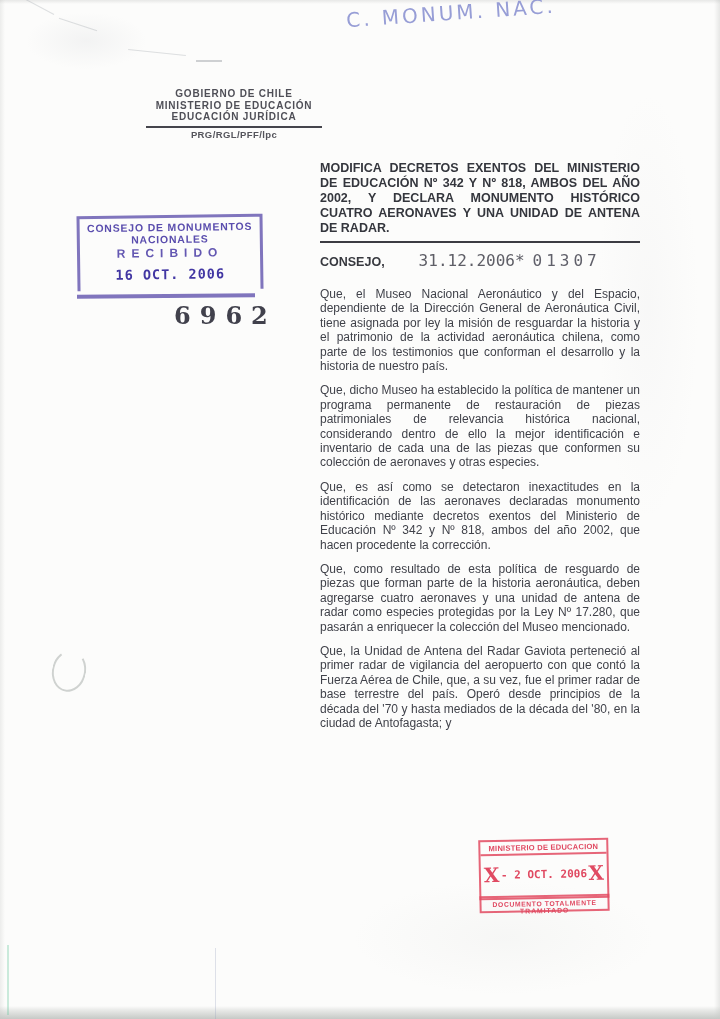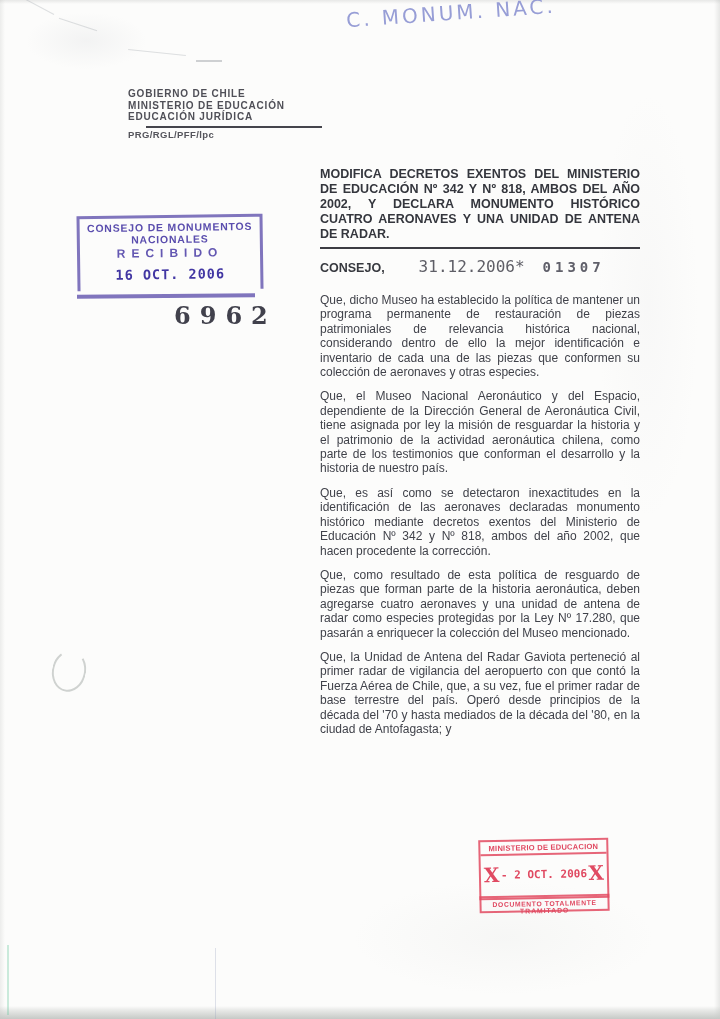--- a/index.html
+++ b/index.html
@@ -26,43 +26,43 @@
   .punch-mark{position:absolute;left:52px;top:650px;width:30px;height:38px;border:2.5px solid rgba(192,197,194,0.75);border-radius:50%;border-top-color:transparent;transform:rotate(12deg);}
   .faint-vline{position:absolute;left:215px;top:948px;width:1px;height:71px;background:rgba(150,160,190,0.30);}
 
   .handwriting{
     position:absolute;left:346px;top:1px;
     font-family:"DejaVu Sans", sans-serif;
     font-size:20px;color:#8d94d2;letter-spacing:3px;
     transform:rotate(-4deg);white-space:nowrap;opacity:.9;
   }
 
-  .letterhead{position:absolute;left:128px;top:88px;width:212px;text-align:left;color:#4f4f57;}
+  .letterhead{position:absolute;left:128px;top:88px;width:212px;text-align:center;color:#4f4f57;}
   .letterhead .lh-line{font-size:10px;font-weight:bold;letter-spacing:0.8px;line-height:11.5px;}
   .letterhead .lh-rule{width:176px;height:2.5px;background:#45454c;margin:3px auto 1px auto;}
   .letterhead .lh-code{font-size:9.5px;font-weight:bold;letter-spacing:0.4px;color:#55555c;}
 
   .recv-stamp{position:absolute;left:77px;top:215px;width:180px;height:72px;
     border:3px solid rgba(96,82,174,0.8);border-bottom:none;
     transform:rotate(-0.8deg);text-align:center;color:#5b4eae;}
   .recv-stamp .rs-org1{margin-top:3px;font-size:10.5px;font-weight:bold;letter-spacing:0.8px;}
   .recv-stamp .rs-org2{font-size:10.5px;font-weight:bold;letter-spacing:0.8px;}
   .recv-stamp .rs-recibido{font-size:12px;font-weight:bold;letter-spacing:6px;margin-top:1px;color:#6458b2;}
   .recv-stamp .rs-date{font-family:"DejaVu Sans Mono", monospace;font-size:13.5px;font-weight:bold;letter-spacing:1px;margin-top:6px;color:#4237a3;}
   .recv-underline{position:absolute;left:77px;top:294px;width:178px;height:4px;background:rgba(96,82,174,0.8);transform:rotate(-0.5deg);}
   .recv-number{position:absolute;left:174px;top:301px;font-family:"DejaVu Serif", serif;
     font-size:24px;font-weight:bold;letter-spacing:9px;color:#41414c;}
 
-  .doc-col{position:absolute;left:320px;top:167px;width:320px;color:#3e4047;}
+  .doc-col{position:absolute;left:320px;top:161px;width:320px;color:#3e4047;}
   .doc-subject{font-size:12.5px;font-weight:bold;line-height:15px;text-align:justify;color:#34363d;
     border-bottom:2px solid #3c3c43;padding-bottom:5px;}
   .santiago-row{display:flex;align-items:baseline;margin-top:8px;height:22px;}
   .santiago-label{font-size:12.5px;font-weight:bold;color:#37393f;}
   .stamped-date{font-family:"DejaVu Sans Mono", monospace;font-size:16px;color:#5e5e66;margin-left:34px;letter-spacing:0px;}
-  .stamped-number{font-family:"DejaVu Sans Mono", monospace;font-size:14px;color:#60606a;margin-left:18px;letter-spacing:4px;font-weight:bold;}
+  .stamped-number{font-family:"DejaVu Sans Mono", monospace;font-size:16px;color:#60606a;margin-left:8px;letter-spacing:4px;}
   .decreto-label{font-size:12.5px;font-weight:bold;margin-top:9px;color:#37393f;}
   .considerando-label{font-size:12.5px;font-weight:bold;margin-top:29px;color:#34363d;}
   .paras{margin-top:14px;}
   .paras p{margin:0 0 10px 0;font-size:12px;line-height:14.4px;text-align:justify;color:#40424a;}
 
   .proc-stamp{position:absolute;left:479px;top:839px;width:130px;height:78px;
     transform:rotate(-1.2deg);color:#e04a62;}
   .proc-box{position:absolute;left:0;right:0;top:0;height:56px;border:2px solid rgba(226,74,96,0.85);}
   .proc-title{font-size:7.6px;font-weight:bold;letter-spacing:0.2px;text-align:center;
     padding:2px 1px 1px 1px;border-bottom:2px solid rgba(226,74,96,0.85);white-space:nowrap;}
@@ -110,22 +110,22 @@
   <div class="recv-number">6962</div>
 
   <div class="doc-col">
     <div class="doc-subject">MODIFICA DECRETOS EXENTOS DEL MINISTERIO DE EDUCACIÓN Nº 342 Y Nº 818, AMBOS DEL AÑO 2002, Y DECLARA MONUMENTO HISTÓRICO CUATRO AERONAVES Y UNA UNIDAD DE ANTENA DE RADAR.</div>
     <div class="santiago-row">
       <span class="santiago-label">CONSEJO,</span>
       <span class="stamped-date">31.12.2006*</span>
       <span class="stamped-number">01307</span>
     </div>
     <div class="paras">
+      <p>Que, el Museo Nacional Aeronáutico y del Espacio, dependiente de la Dirección General de Aeronáutica Civil, tiene asignada por ley la misión de resguardar la historia y el patrimonio de la actividad aeronáutica chilena, como parte de los testimonios que conforman el desarrollo y la historia de nuestro país.</p>
       <p>Que, dicho Museo ha establecido la política de mantener un programa permanente de restauración de piezas patrimoniales de relevancia histórica nacional, considerando dentro de ello la mejor identificación e inventario de cada una de las piezas que conformen su colección de aeronaves y otras especies.</p>
-      <p>Que, el Museo Nacional Aeronáutico y del Espacio, dependiente de la Dirección General de Aeronáutica Civil, tiene asignada por ley la misión de resguardar la historia y el patrimonio de la actividad aeronáutica chilena, como parte de los testimonios que conforman el desarrollo y la historia de nuestro país.</p>
       <p>Que, es así como se detectaron inexactitudes en la identificación de las aeronaves declaradas monumento histórico mediante decretos exentos del Ministerio de Educación Nº 342 y Nº 818, ambos del año 2002, que hacen procedente la corrección.</p>
       <p>Que, como resultado de esta política de resguardo de piezas que forman parte de la historia aeronáutica, deben agregarse cuatro aeronaves y una unidad de antena de radar como especies protegidas por la Ley Nº 17.280, que pasarán a enriquecer la colección del Museo mencionado.</p>
       <p>Que, la Unidad de Antena del Radar Gaviota perteneció al primer radar de vigilancia del aeropuerto con que contó la Fuerza Aérea de Chile, que, a su vez, fue el primer radar de base terrestre del país. Operó desde principios de la década del '70 y hasta mediados de la década del '80, en  la ciudad de Antofagasta; y</p>
     </div>
   </div>
 
   <div class="proc-stamp">
     <div class="proc-box">
       <div class="proc-title">MINISTERIO DE EDUCACION</div>
       <div class="proc-mid">

